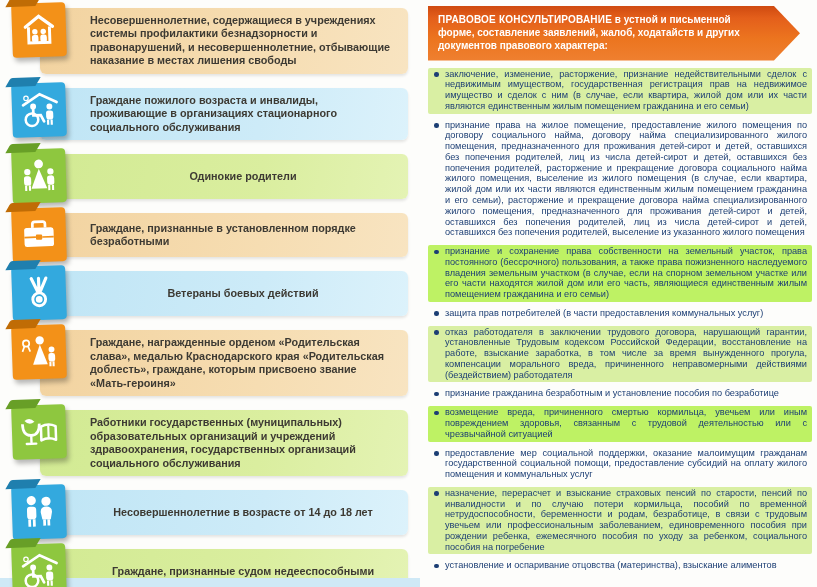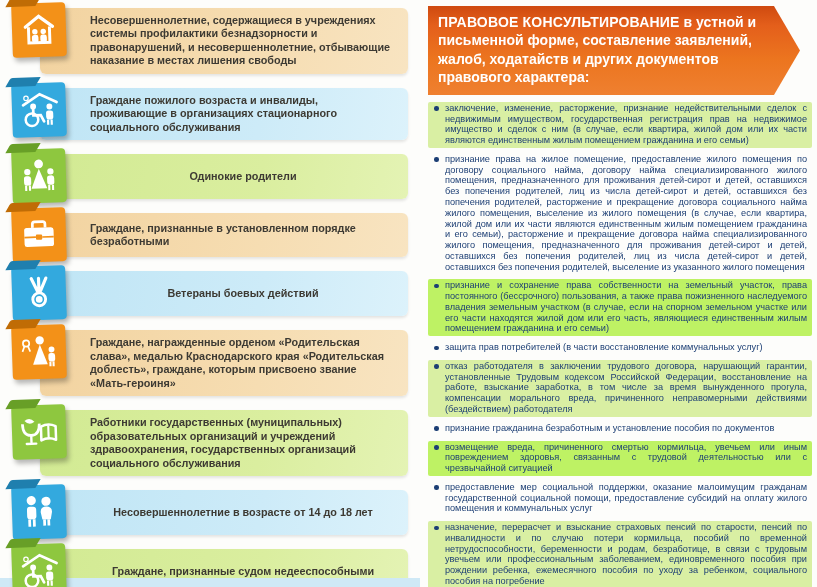--- a/index.html
+++ b/index.html
@@ -56,21 +56,21 @@
   .rtitle{
     height:25px;display:flex;align-items:center;justify-content:center;
     color:#ffffff;font-weight:bold;font-size:13.5px;letter-spacing:.2px;
     background:linear-gradient(90deg,#135f9c 0%,#1e82c3 7%,#2b9ad7 28%,#2b9ad7 100%);
   }
   .arrow-banner{
     position:relative;margin-top:6px;width:372px;box-sizing:border-box;
     padding:7px 34px 8px 10px;
     clip-path:polygon(0 0,93% 0,100% 50%,93% 100%,0 100%);
     background:linear-gradient(180deg,#cf4a10 0%,#e45f1b 22%,#ec751f 60%,#ef8030 100%);
-    color:#fff;font-weight:bold;font-size:14px;line-height:1.32;
+    color:#fff;font-weight:bold;font-size:10px;line-height:1.32;
   }
   .arrow-banner .lead{letter-spacing:.2px;}
   .rlist{
     list-style:none;margin:7px 0 0 0;padding:0;
     display:flex;flex-direction:column;gap:5px;width:384px;
   }
   .rlist li{
     position:relative;border-radius:2px;
     padding:1px 5px 2px 17px;
     font-size:9.2px;line-height:1.17;color:#1c3e74;text-align:justify;
@@ -240,23 +240,23 @@
 
 
     <div class="arrow-banner">
       <span class="lead">ПРАВОВОЕ КОНСУЛЬТИРОВАНИЕ</span><span> в устной и письменной форме, составление заявлений, жалоб, ходатайств и других документов правового характера:</span>
     </div>
 
     <ul class="rlist">
       <li class="hl-green">заключение, изменение, расторжение, признание недействительными сделок с недвижимым имуществом, государственная регистрация прав на недвижимое имущество и сделок с ним (в случае, если квартира, жилой дом или их части являются единственным жилым помещением гражданина и его семьи)</li>
       <li class="hl-none">признание права на жилое помещение, предоставление жилого помещения по договору социального найма, договору найма специализированного жилого помещения, предназначенного для проживания детей-сирот и детей, оставшихся без попечения родителей, лиц из числа детей-сирот и детей, оставшихся без попечения родителей, расторжение и прекращение договора социального найма жилого помещения, выселение из жилого помещения (в случае, если квартира, жилой дом или их части являются единственным жилым помещением гражданина и его семьи), расторжение и прекращение договора найма специализированного жилого помещения, предназначенного для проживания детей-сирот и детей, оставшихся без попечения родителей, лиц из числа детей-сирот и детей, оставшихся без попечения родителей, выселение из указанного жилого помещения</li>
       <li class="hl-tan">признание и сохранение права собственности на земельный участок, права постоянного (бессрочного) пользования, а также права пожизненного наследуемого владения земельным участком (в случае, если на спорном земельном участке или его части находятся жилой дом или его часть, являющиеся единственным жилым помещением гражданина и его семьи)</li>
-      <li class="hl-none">защита прав потребителей (в части восстановление коммунальных услуг)</li>
+      <li class="hl-none">защита прав потребителей (в части предоставления коммунальных услуг)</li>
       <li class="hl-green">отказ работодателя в заключении трудового договора, нарушающий гарантии, установленные Трудовым кодексом Российской Федерации, восстановление на работе, взыскание заработка, в том числе за время вынужденного прогула, компенсации морального вреда, причиненного неправомерными действиями (бездействием) работодателя</li>
-      <li class="hl-none">признание гражданина безработным и установление пособия по документов</li>
+      <li class="hl-none">признание гражданина безработным и установление пособия по безработице</li>
       <li class="hl-tan">возмещение вреда, причиненного смертью кормильца, увечьем или иным повреждением здоровья, связанным с трудовой деятельностью или с чрезвычайной ситуацией</li>
       <li class="hl-none">предоставление мер социальной поддержки, оказание малоимущим гражданам государственной социальной помощи, предоставление субсидий на оплату жилого помещения и коммунальных услуг</li>
       <li class="hl-green">назначение, перерасчет и взыскание страховых пенсий по старости, пенсий по инвалидности и по случаю потери кормильца, пособий по временной нетрудоспособности, беременности и родам, безработице, в связи с трудовым увечьем или профессиональным заболеванием, единовременного пособия при рождении ребенка, ежемесячного пособия по уходу за ребенком, социального пособия на погребение</li>
       <li class="hl-none">установление и оспаривание отцовства (материнства), взыскание алиментов</li>
     </ul>
 
   </div>
 </div>
 
 <div class="bottom-strip"></div>

